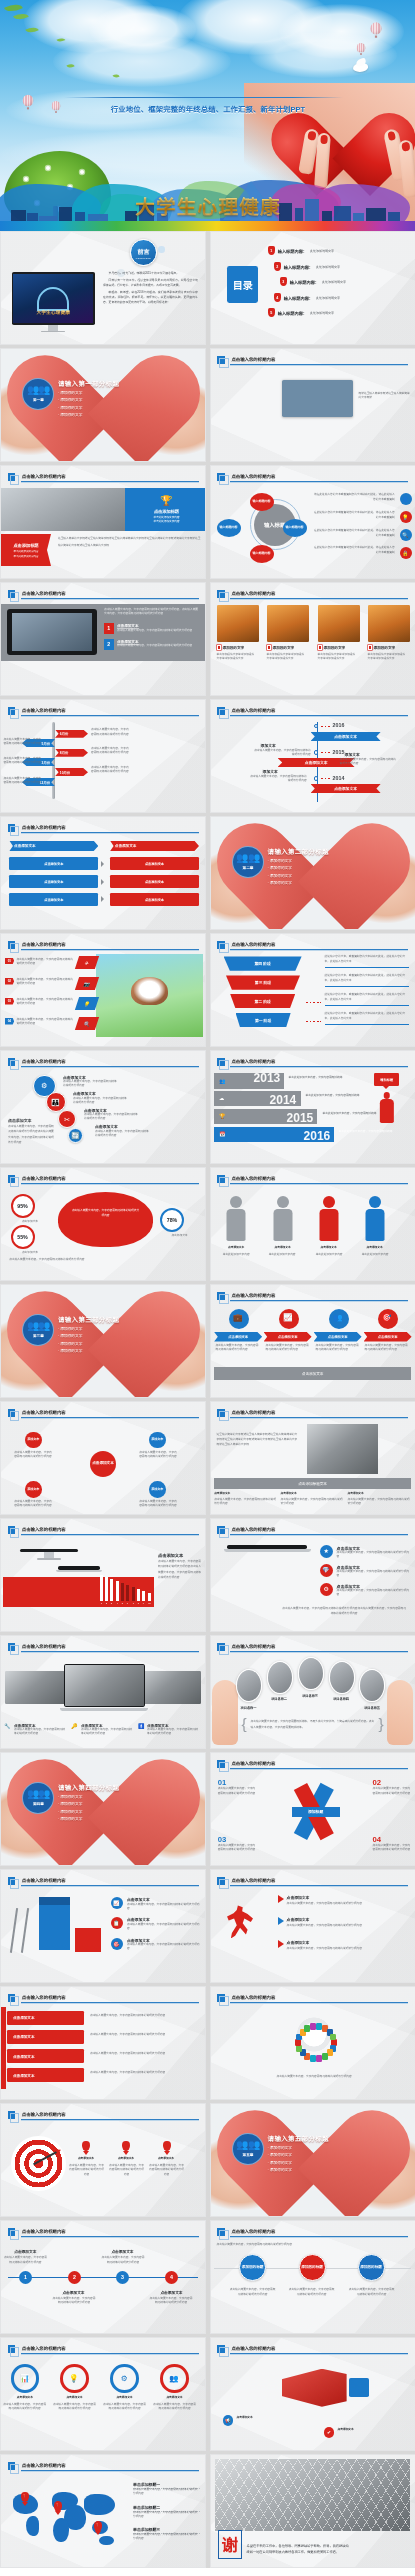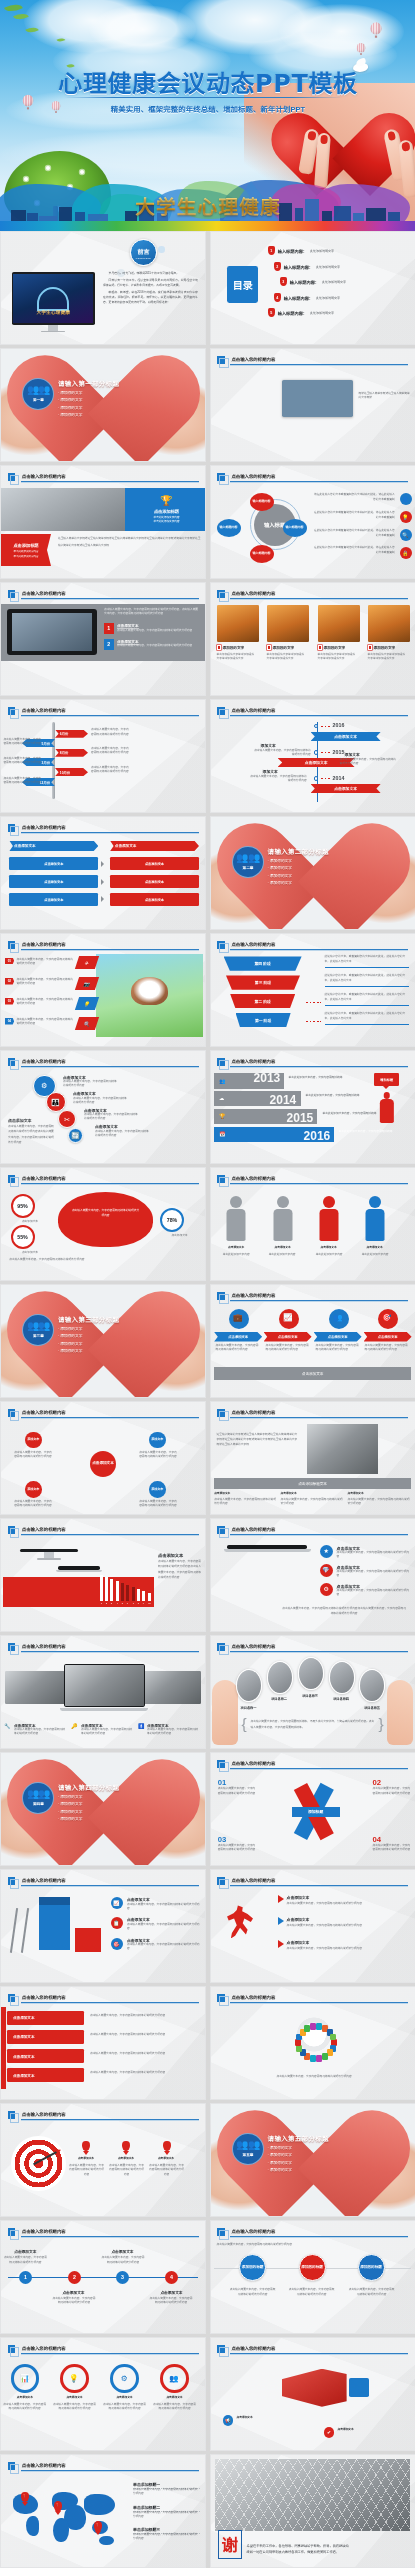--- a/index.html
+++ b/index.html
@@ -399,23 +399,22 @@
         <div class="nail"></div>
       </div>
     <div class="finger f3">
         <div class="nail"></div>
       </div>
     <div class="finger f4">
         <div class="nail"></div>
       </div>
   </div>
 
-  <div class="hero-title">心理健康会议动态PPT模板</div>
   <div class="hero-rule"></div>
-  <div class="hero-sub">精美实用、框架完整的年终总结、增加标题、新年计划PPT</div>
+  <div class="hero-sub">行业地位、框架完整的年终总结、工作汇报、新年计划PPT</div>
 
   <div class="tree">
     <span class="flower fl1"></span>
       <span class="flower fl2"></span>
       <span class="flower fl3"></span>
     <span class="flower fl4"></span>
       <span class="flower fl5"></span>
       <span class="flower fl6"></span>
   </div>
 

